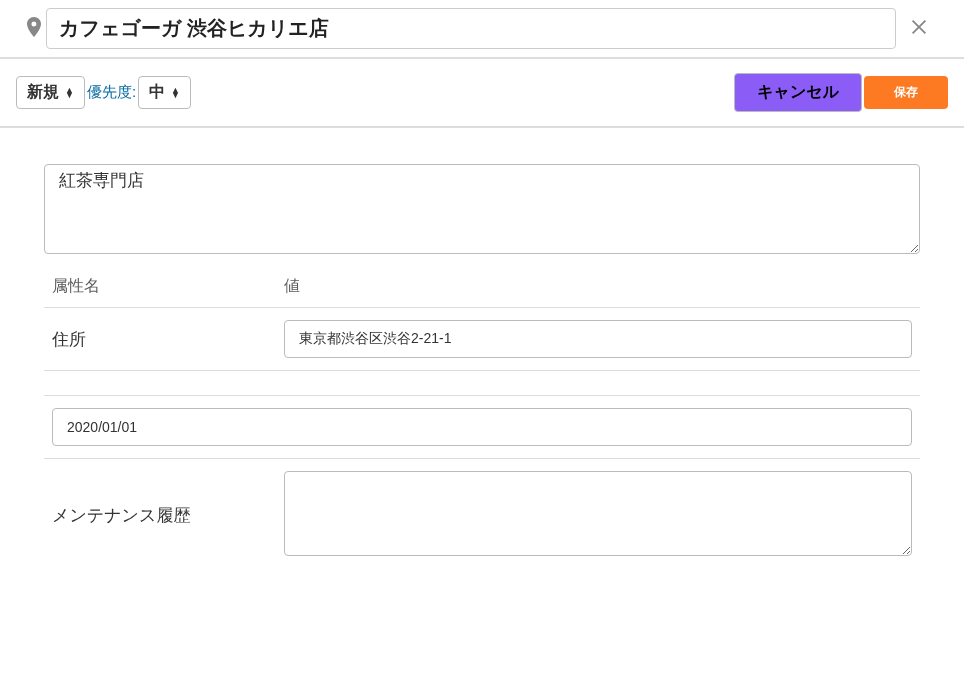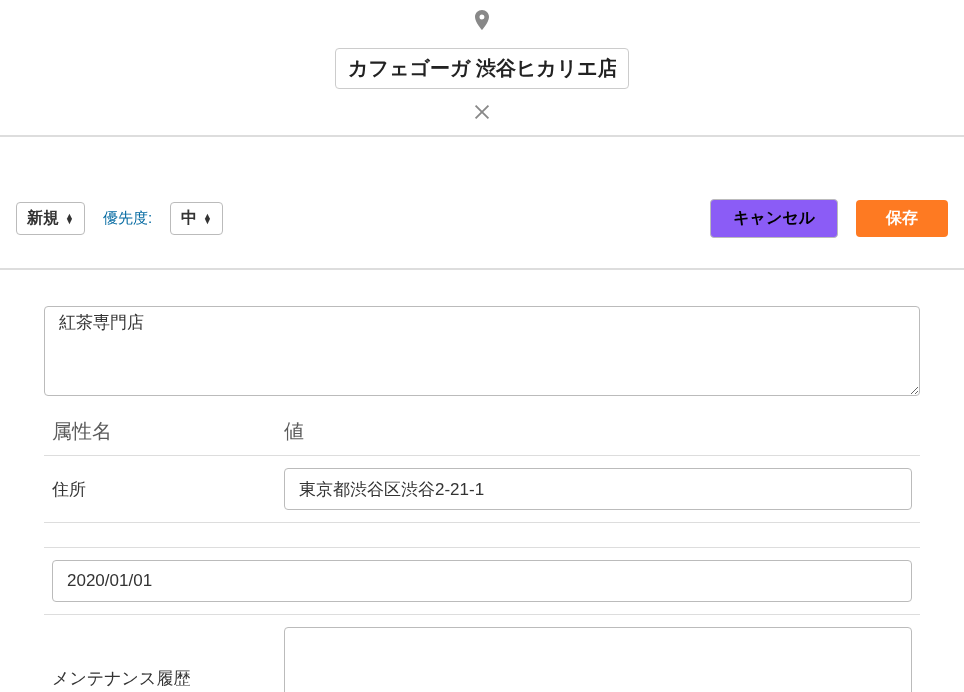--- a/index.html
+++ b/index.html
@@ -13,22 +13,21 @@
       color: #333;
       background: #fff;
       width: 964px;
       height: 692px;
       overflow: hidden;
     }
     .header-row {
       display: flex;
       align-items: center;
       padding: 8px 22px;
-      gap: 12px;
-      flex-direction: column;
+      gap: 0;
     }
     .pin-icon {
       flex-shrink: 0;
       color: #888;
     }
     .title-input {
       flex: 1;
       border: 1px solid #ccc;
       border-radius: 4px;
       padding: 8px 12px;
@@ -44,23 +43,22 @@
       padding: 0 12px;
     }
     .divider-strong {
       border: none;
       border-top: 2px solid #ddd;
       margin: 0;
     }
     .toolbar {
       display: flex;
       align-items: center;
-      padding: 30px 16px;
-      gap: 18px;
-      margin-top: 32px;
+      padding: 14px 16px;
+      gap: 2px;
     }
     .select-box {
       border: 1px solid #bbb;
       border-radius: 4px;
       padding: 5px 10px;
       font-size: 16px;
       font-weight: 600;
       display: flex;
       align-items: center;
       gap: 6px;
@@ -87,21 +85,21 @@
       padding: 8px 22px;
       font-size: 16px;
       font-weight: 600;
       border: 1px solid #bbb;
       background: #8b5cf6;
       border-radius: 4px;
       cursor: pointer;
     }
     .btn-primary {
       padding: 8px 30px;
-      font-size: 16px;
+      font-size: 12px;
       font-weight: 600;
       border: none;
       background: #fe7a22;
       color: #fff;
       border-radius: 4px;
       cursor: pointer;
     }
     .form-area {
       padding: 36px 44px 0 44px;
     }
@@ -114,21 +112,21 @@
       font-size: 17px;
       font-family: inherit;
       resize: both;
       outline: none;
       color: #333;
     }
     .attr-header {
       display: flex;
       padding: 18px 8px 10px 8px;
       color: #5b5b5b;
-      font-size: 20px;
+      font-size: 16px;
     }
     .attr-name-col {
       width: 232px;
     }
     .attr-val-col {
       flex: 1;
     }
     .attr-row {
       display: flex;
       align-items: center;
@@ -142,21 +140,21 @@
       color: #333;
     }
     .attr-row .value-cell {
       flex: 1;
     }
     .value-input {
       width: 100%;
       border: 1px solid #bbb;
       border-radius: 4px;
       padding: 10px 14px;
-      font-size: 17px;
+      font-size: 14px;
       font-family: inherit;
       outline: none;
       color: #333;
     }
     textarea.value-input {
       resize: both;
       line-height: 1.5;
     }
   </style>
 </head>

